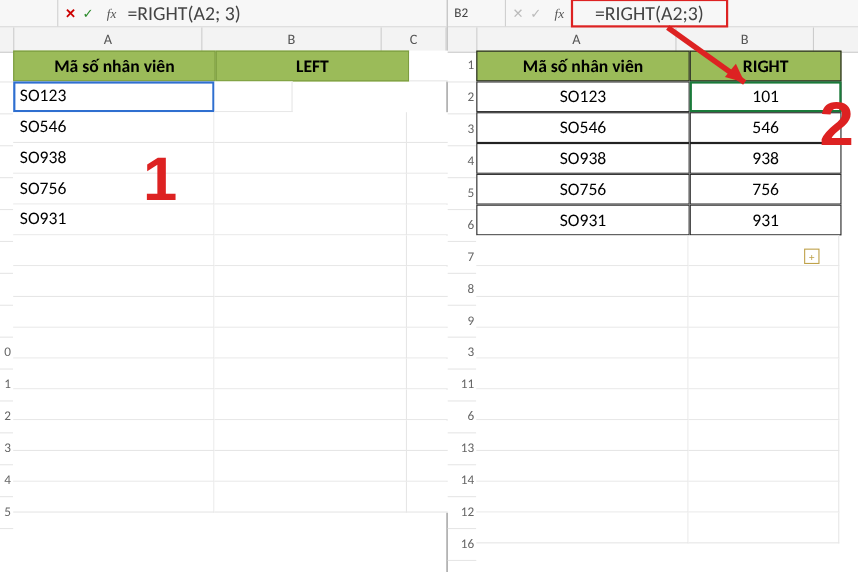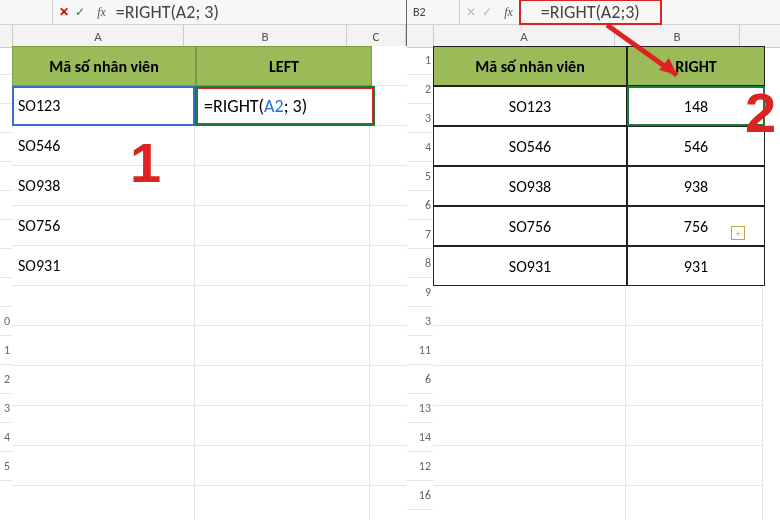--- a/index.html
+++ b/index.html
@@ -16,21 +16,21 @@
   .formula{padding:0 4px;font-family:Calibri;font-size:18px}
   .right .formula{border:2px solid #d22;padding:0 20px}
   .colhdr{display:flex;height:22px;background:#f3f3f3;border-bottom:1px solid #ccc}
   .rownums{position:absolute;left:0;top:46px;width:18px}
   .left .rownums{width:12px}
   .rownums div{height:28px;font-size:12px;color:#666;display:flex;align-items:center;justify-content:flex-end;padding-right:2px;border-bottom:1px solid #e6e6e6}
   .colhdr div{border-right:1px solid #ccc;display:flex;align-items:center;justify-content:center;color:#555;font-size:13px}
   .grid{position:absolute;top:46px}
   .left .grid{left:12px}
   .right .grid{left:26px}
-  .row{display:flex;height:40px}
+  .row{display:flex;height:28px}
   .cell{border-right:1px solid #e6e6e6;border-bottom:1px solid #e6e6e6;display:flex;align-items:center;padding:0 6px;font-size:16px;background:#fff}
   .hdr-cell{background:#9bbb59;font-weight:bold;text-align:center;justify-content:center;border:1px solid #7a9b3e}
   .left .cA{width:170px}
   .left .cB{width:162px}
   .left .cC{width:58px}
   .right .cA{width:180px;justify-content:center}
   .right .cB{width:124px;justify-content:center}
   .right .bordered .cell{border:1px solid #222}
   .sel{outline:2px solid #1a7a3a;outline-offset:-2px}
   .red-box{border:3px solid #d22 !important}
@@ -79,25 +79,20 @@
         <div>5</div>
     </div>
     <div class="grid">
       <div class="row">
         <div class="cell hdr-cell cA">Mã số nhân viên</div>
         <div class="cell hdr-cell cB">LEFT</div>
         <div class="cell cC"></div>
       </div>
       <div class="row">
         <div class="cell cA blue-src">SO123</div>
-        <div class="cell cB red-box sel" style="font-size:18px">
-            <span>=RIGHT(</span>
-            <span class="ref-blue">A2</span>
-            <span>; 3)</span>
-          </div>
         <div class="cell cC"></div>
       </div>
       <div class="row">
           <div class="cell cA">SO546</div>
           <div class="cell cB"></div>
           <div class="cell cC"></div>
         </div>
       <div class="row">
           <div class="cell cA">SO938</div>
           <div class="cell cB"></div>
@@ -195,21 +190,21 @@
         <div>12</div>
         <div>16</div>
     </div>
     <div class="grid">
       <div class="row bordered">
         <div class="cell hdr-cell cA">Mã số nhân viên</div>
         <div class="cell hdr-cell cB">RIGHT</div>
       </div>
       <div class="row bordered">
         <div class="cell cA">SO123</div>
-        <div class="cell cB sel">148</div>
+        <div class="cell cB sel">101</div>
       </div>
       <div class="row bordered">
           <div class="cell cA">SO546</div>
           <div class="cell cB">546</div>
         </div>
       <div class="row bordered">
           <div class="cell cA">SO938</div>
           <div class="cell cB">938</div>
         </div>
       <div class="row bordered">

